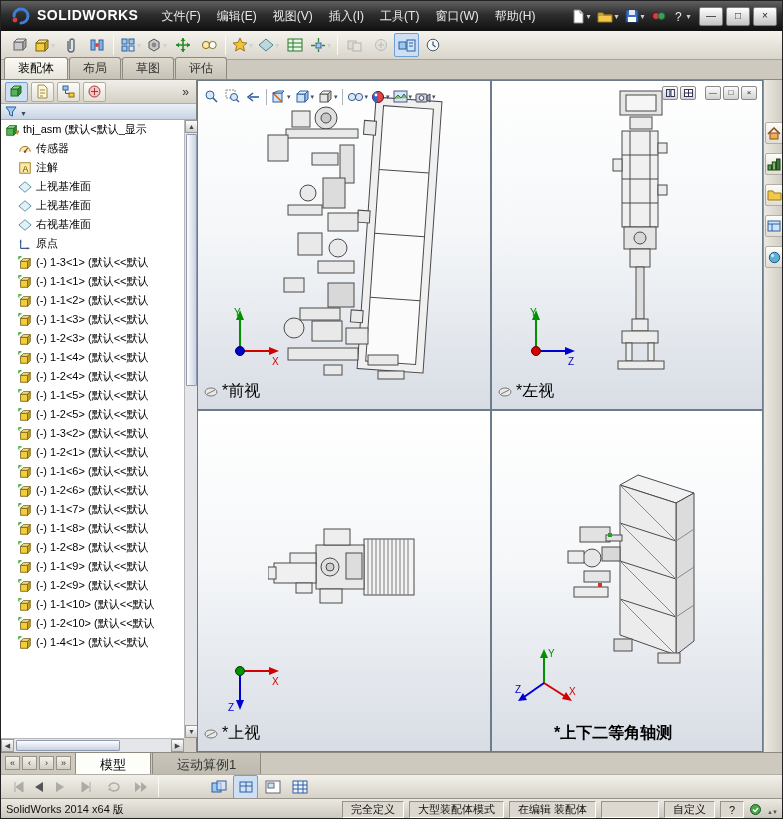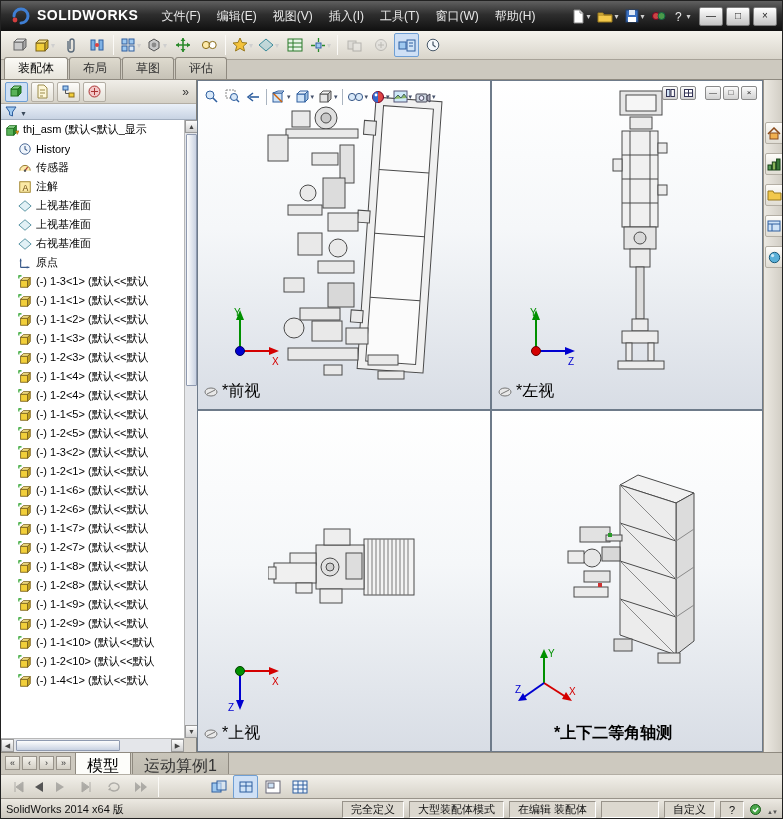--- a/index.html
+++ b/index.html
@@ -82,21 +82,21 @@
 
   
   #taskpane{position:absolute;left:762px;top:79px;width:21px;height:672px;background:linear-gradient(90deg,#ece9e2,#cfcbc2);
     border-left:1px solid #98938a;display:flex;flex-direction:column;align-items:center;padding-top:42px;gap:9px}
   .tpbtn{width:19px;height:22px;display:flex;align-items:center;justify-content:center;border:1px solid #b3aea4;border-radius:2px;background:linear-gradient(#fdfcf9,#e0ddd4)}
 
   
   #bottomtabs{position:absolute;left:0;top:751px;width:100%;height:22px;background:#cdc9bf;border-top:1px solid #8f8a80;display:flex;align-items:flex-start}
   .navbtns{display:flex;gap:2px;padding:3px 4px 0}
   .nbtn{width:15px;height:14px;background:linear-gradient(#f4f2ec,#d3cfc5);border:1px solid #98938a;font-size:9px;display:flex;align-items:center;justify-content:center;color:#333}
-  .btab{margin-top:0;padding:3px 11px;font-size:16px;border:1px solid #8f8a80;border-top:none;border-radius:0 0 3px 3px;
+  .btab{margin-top:0;padding:3px 24px;font-size:13px;border:1px solid #8f8a80;border-top:none;border-radius:0 0 3px 3px;
     background:linear-gradient(#c9c5ba,#bdb9ae);color:#333;margin-right:1px}
   .btab.active{background:#fdfdfa;color:#000}
 
   
   #bottombar{position:absolute;left:0;top:773px;width:100%;height:24px;display:flex;align-items:center;gap:2px;padding:0 5px;
     background:linear-gradient(#f2f0ea,#d6d2c8);border-top:1px solid #b3aea4}
 
   
   #statusbar{position:absolute;left:0;top:797px;width:100%;height:22px;display:flex;align-items:center;gap:5px;padding:8px 5px;
     background:linear-gradient(#ece9e2,#c9c5bb);border-top:1px solid #98938a;font-size:11px;color:#111}
@@ -324,27 +324,20 @@
             <rect x="2" y="6" width="8" height="8" fill="#59b259" stroke="#1f6f1f"></rect>
             <polygon points="2,6 5,3 13,3 10,6" fill="#8ed48e" stroke="#1f6f1f"></polygon>
             <polygon points="10,6 13,3 13,11 10,14" fill="#2f8f2f" stroke="#1f6f1f"></polygon>
             <polygon points="12,9 16,9 14,13" fill="#e8a020" stroke="#8a5a10" stroke-width="0.6"></polygon>
           </svg>
         <span class="tlab">thj_asm (默认&lt;默认_显示</span>
       </div>
 
       <div class="trow lvl1">
         <svg class="ti" viewBox="0 0 16 16">
-            <circle cx="8" cy="8" r="6" fill="#eef4fb" stroke="#3a5a8a"></circle>
-            <path d="M8 4.5V8l2.5 1.8" stroke="#3a5a8a" fill="none" stroke-width="1.2"></path>
-          </svg>
-        <span class="tlab">History</span>
-      </div>
-      <div class="trow lvl1">
-        <svg class="ti" viewBox="0 0 16 16">
             <path d="M2 11a6 6 0 0 1 12 0" fill="#fde9a8" stroke="#8a6d1a"></path>
             <path d="M8 11L11 7" stroke="#a33" stroke-width="1.3"></path>
             <circle cx="8" cy="11" r="1.4" fill="#555"></circle>
           </svg>
         <span class="tlab">传感器</span>
       </div>
       <div class="trow lvl1">
         <svg class="ti" viewBox="0 0 16 16">
             <rect x="2" y="2" width="12" height="12" fill="#fbe9a6" stroke="#9a7b1f"></rect>
             <text x="5" y="12" font-size="10" fill="#6a4a10" font-family="Liberation Sans,sans-serif">A</text>
@@ -453,26 +446,20 @@
           <svg class="ti" viewBox="0 0 16 16">
             <use href="#sym-comp"></use>
           </svg>
           <span class="tlab">(-) 1-2&lt;6&gt; (默认&lt;&lt;默认</span>
         </div>
       <div class="trow lvl1">
           <svg class="ti" viewBox="0 0 16 16">
             <use href="#sym-comp"></use>
           </svg>
           <span class="tlab">(-) 1-1&lt;7&gt; (默认&lt;&lt;默认</span>
-        </div>
-      <div class="trow lvl1">
-          <svg class="ti" viewBox="0 0 16 16">
-            <use href="#sym-comp"></use>
-          </svg>
-          <span class="tlab">(-) 1-2&lt;7&gt; (默认&lt;&lt;默认</span>
         </div>
       <div class="trow lvl1">
           <svg class="ti" viewBox="0 0 16 16">
             <use href="#sym-comp"></use>
           </svg>
           <span class="tlab">(-) 1-1&lt;8&gt; (默认&lt;&lt;默认</span>
         </div>
       <div class="trow lvl1">
           <svg class="ti" viewBox="0 0 16 16">
             <use href="#sym-comp"></use>

